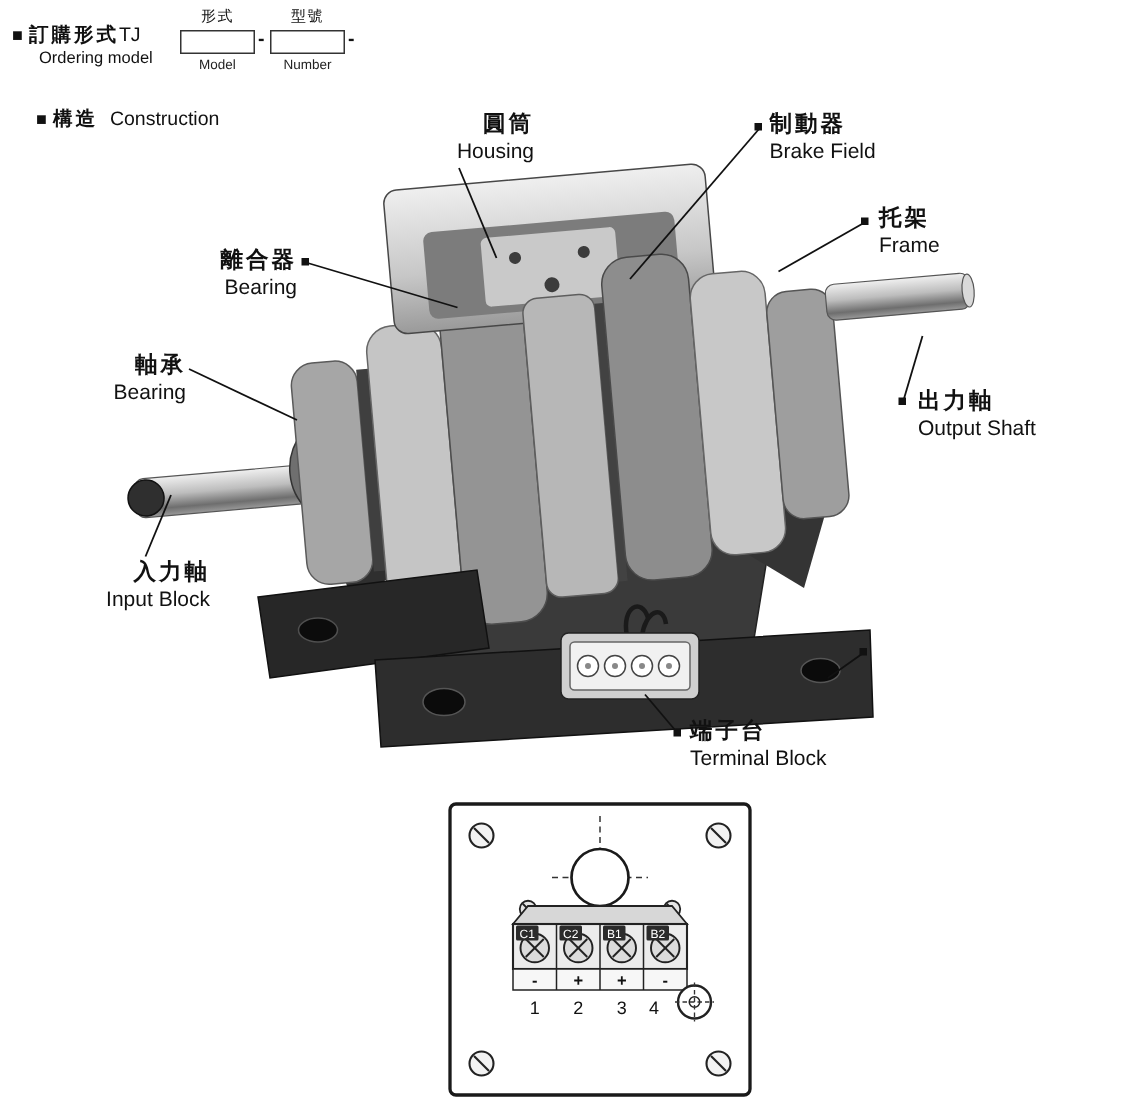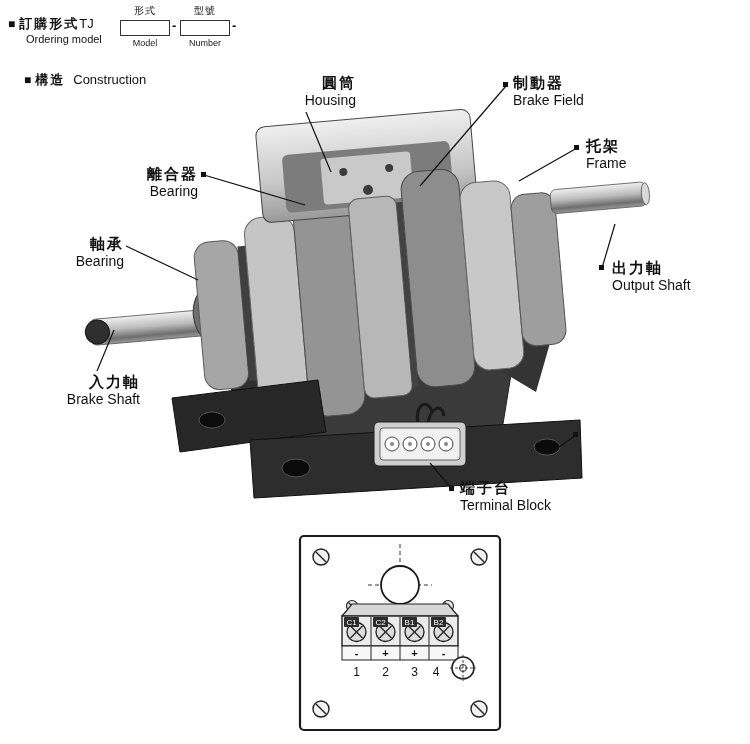--- a/index.html
+++ b/index.html
@@ -272,20 +272,20 @@
   <div class="callout center co-bearing">
     <div class="zh">軸承</div>
     <div class="en">Bearing</div>
   </div>
   <div class="callout co-output">
     <div class="zh">出力軸</div>
     <div class="en">Output Shaft</div>
   </div>
   <div class="callout center co-input">
     <div class="zh">入力軸</div>
-    <div class="en">Brake Shaft</div>
+    <div class="en">Input Block</div>
   </div>
   <div class="callout co-terminal">
     <div class="zh">端子台</div>
     <div class="en">Terminal Block</div>
   </div>
 
 </div>
 
 </body></html>

